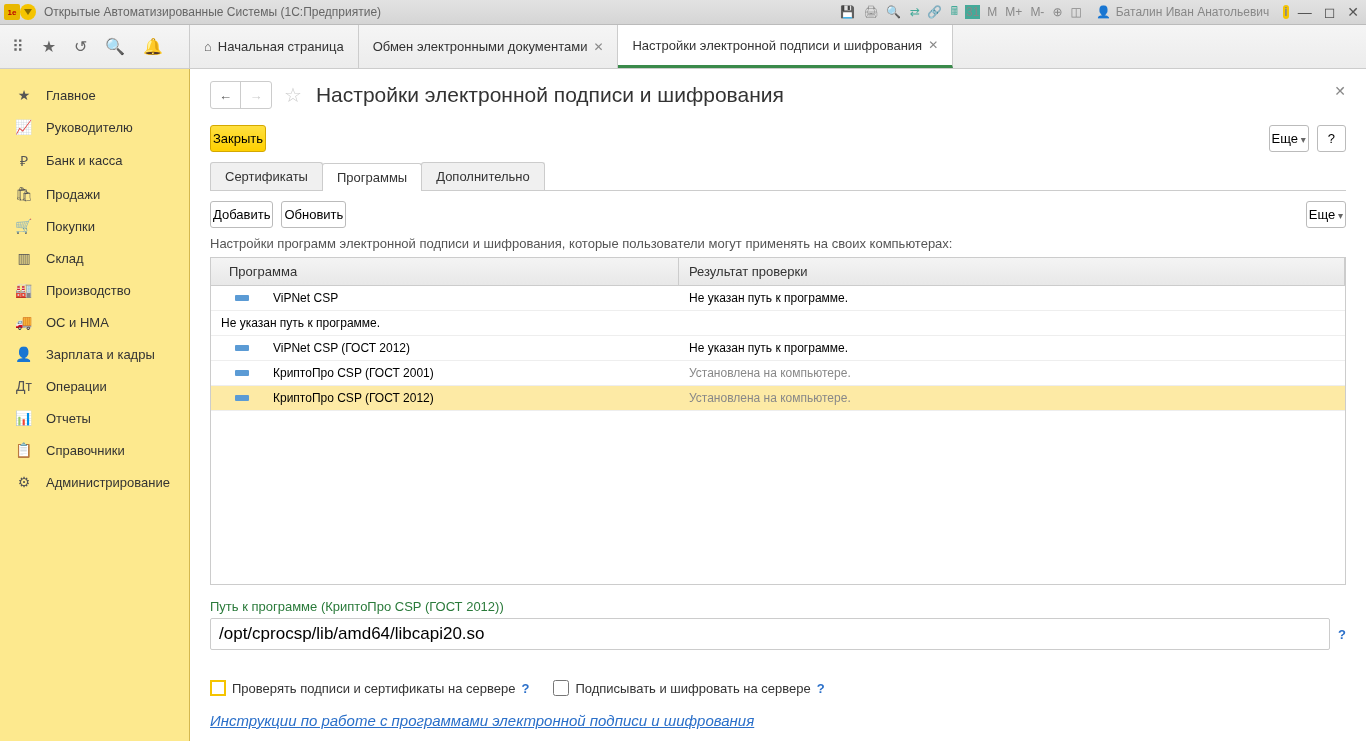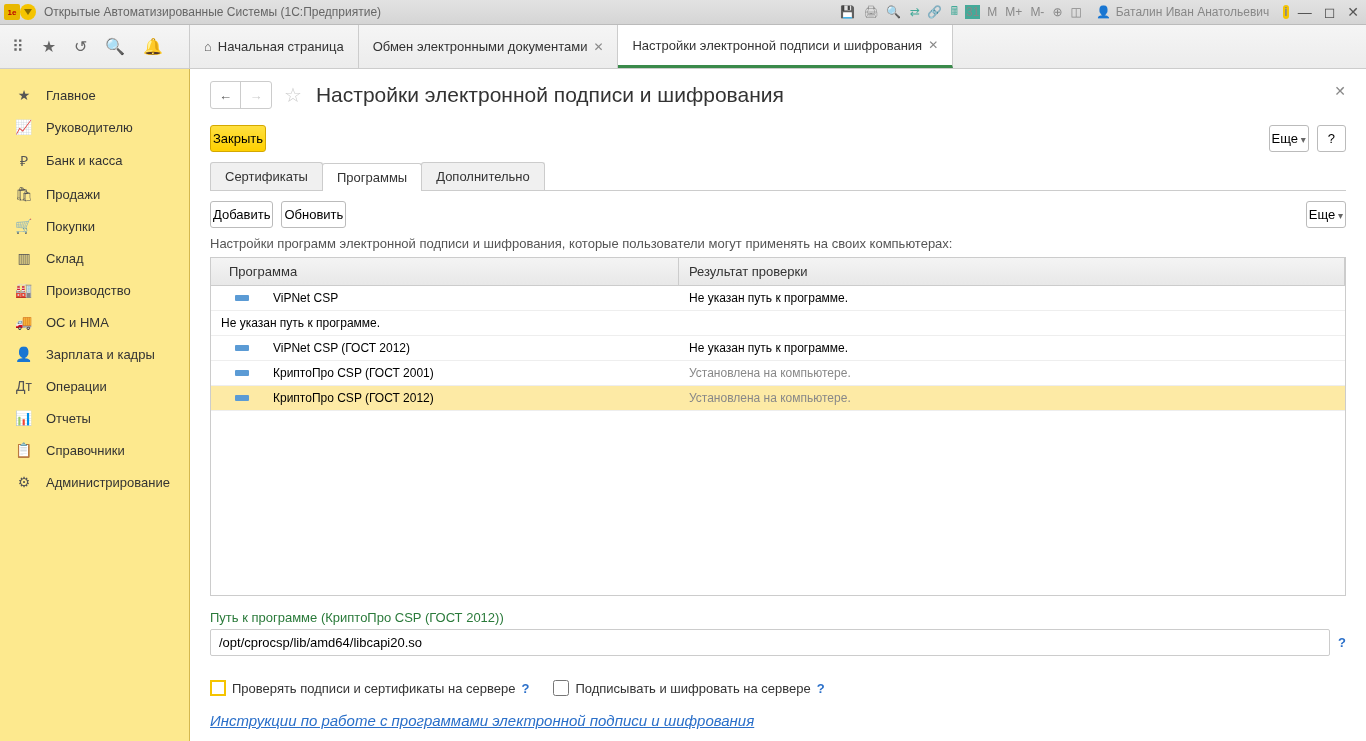--- a/index.html
+++ b/index.html
@@ -65,24 +65,24 @@
 .col2 { flex: 1; }
 .grid-row { display: flex; border-bottom: 1px solid #eee; }
 .grid-row div { padding: 5px 10px; font-size: 12px; }
 .grid-row .col1 { display: flex; align-items: center; }
 .grid-row.selected { background: #fdeaa5; }
 .row-icon { width: 14px; height: 6px; background: #5b9bd5; border-radius: 1px; margin-right: 24px; margin-left: 6px; display:inline-block;}
 .result-ok { color: #888; }
 
 .path-label { color: #2a7a3a; font-size: 13px; margin-top: 14px; margin-bottom: 4px; }
 .path-row { display: flex; align-items: center; gap: 8px; }
-.path-input { flex: 1; padding: 5px 8px; border: 1px solid #ccc; border-radius: 2px; font-size: 13px; }
+.path-input { flex: 1; padding: 5px 8px; border: 1px solid #ccc; border-radius: 2px; font-size: 17px; }
 .q-link { color: #2a6fc9; cursor: pointer; font-weight:bold;}
 
-.check-row { display: flex; gap: 24px; margin-top: 24px; font-size: 13px; color: #333; align-items:flex-start;}
+.check-row { display: flex; gap: 24px; margin-top: 30px; font-size: 13px; color: #333; align-items:flex-start;}
 .check-row label { display: flex; align-items: center; gap: 6px; cursor: pointer; }
 .check-row input[type=checkbox]{width:16px;height:16px;}
 .chk-yellow { accent-color:#f5c400; outline:2px solid #f5c400; outline-offset:-2px;}
 
 .link-row { margin-top: 16px; }
 .link-row a { color: #2a6fc9; text-decoration: underline; font-size: 15px; font-style: italic; }
 svg{display:block;}
 </style>
 </head>
 <body>

